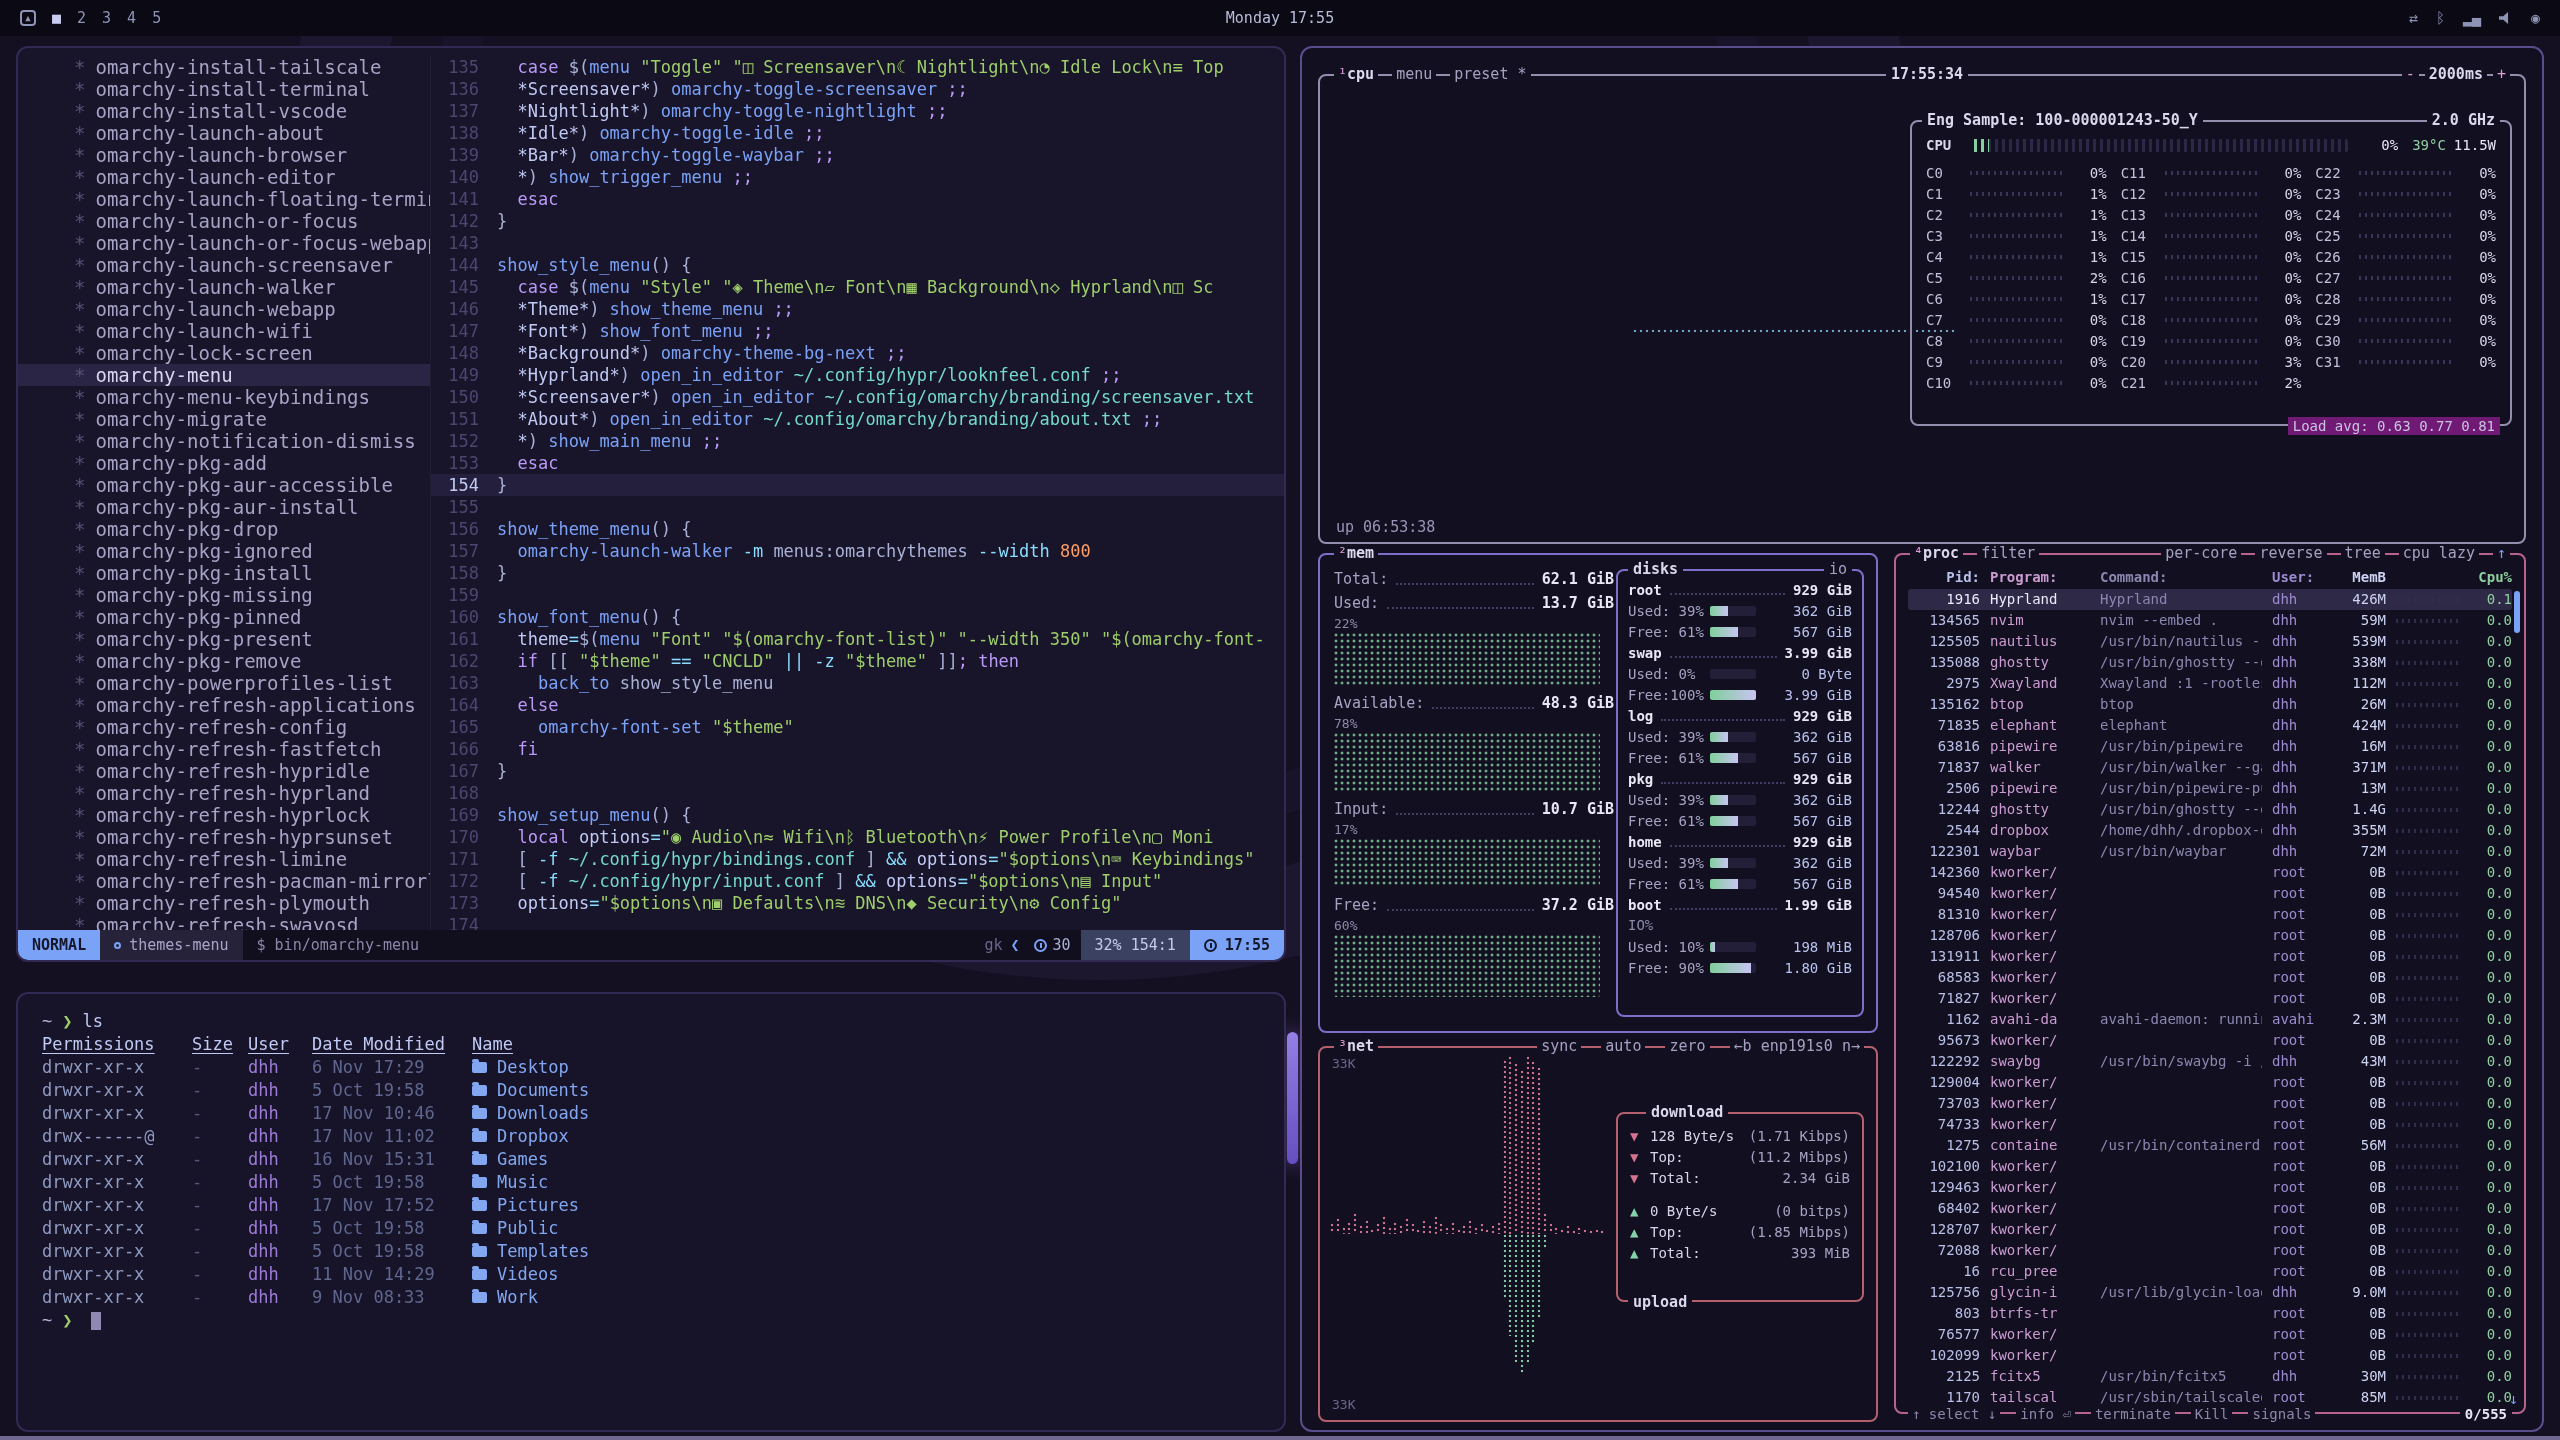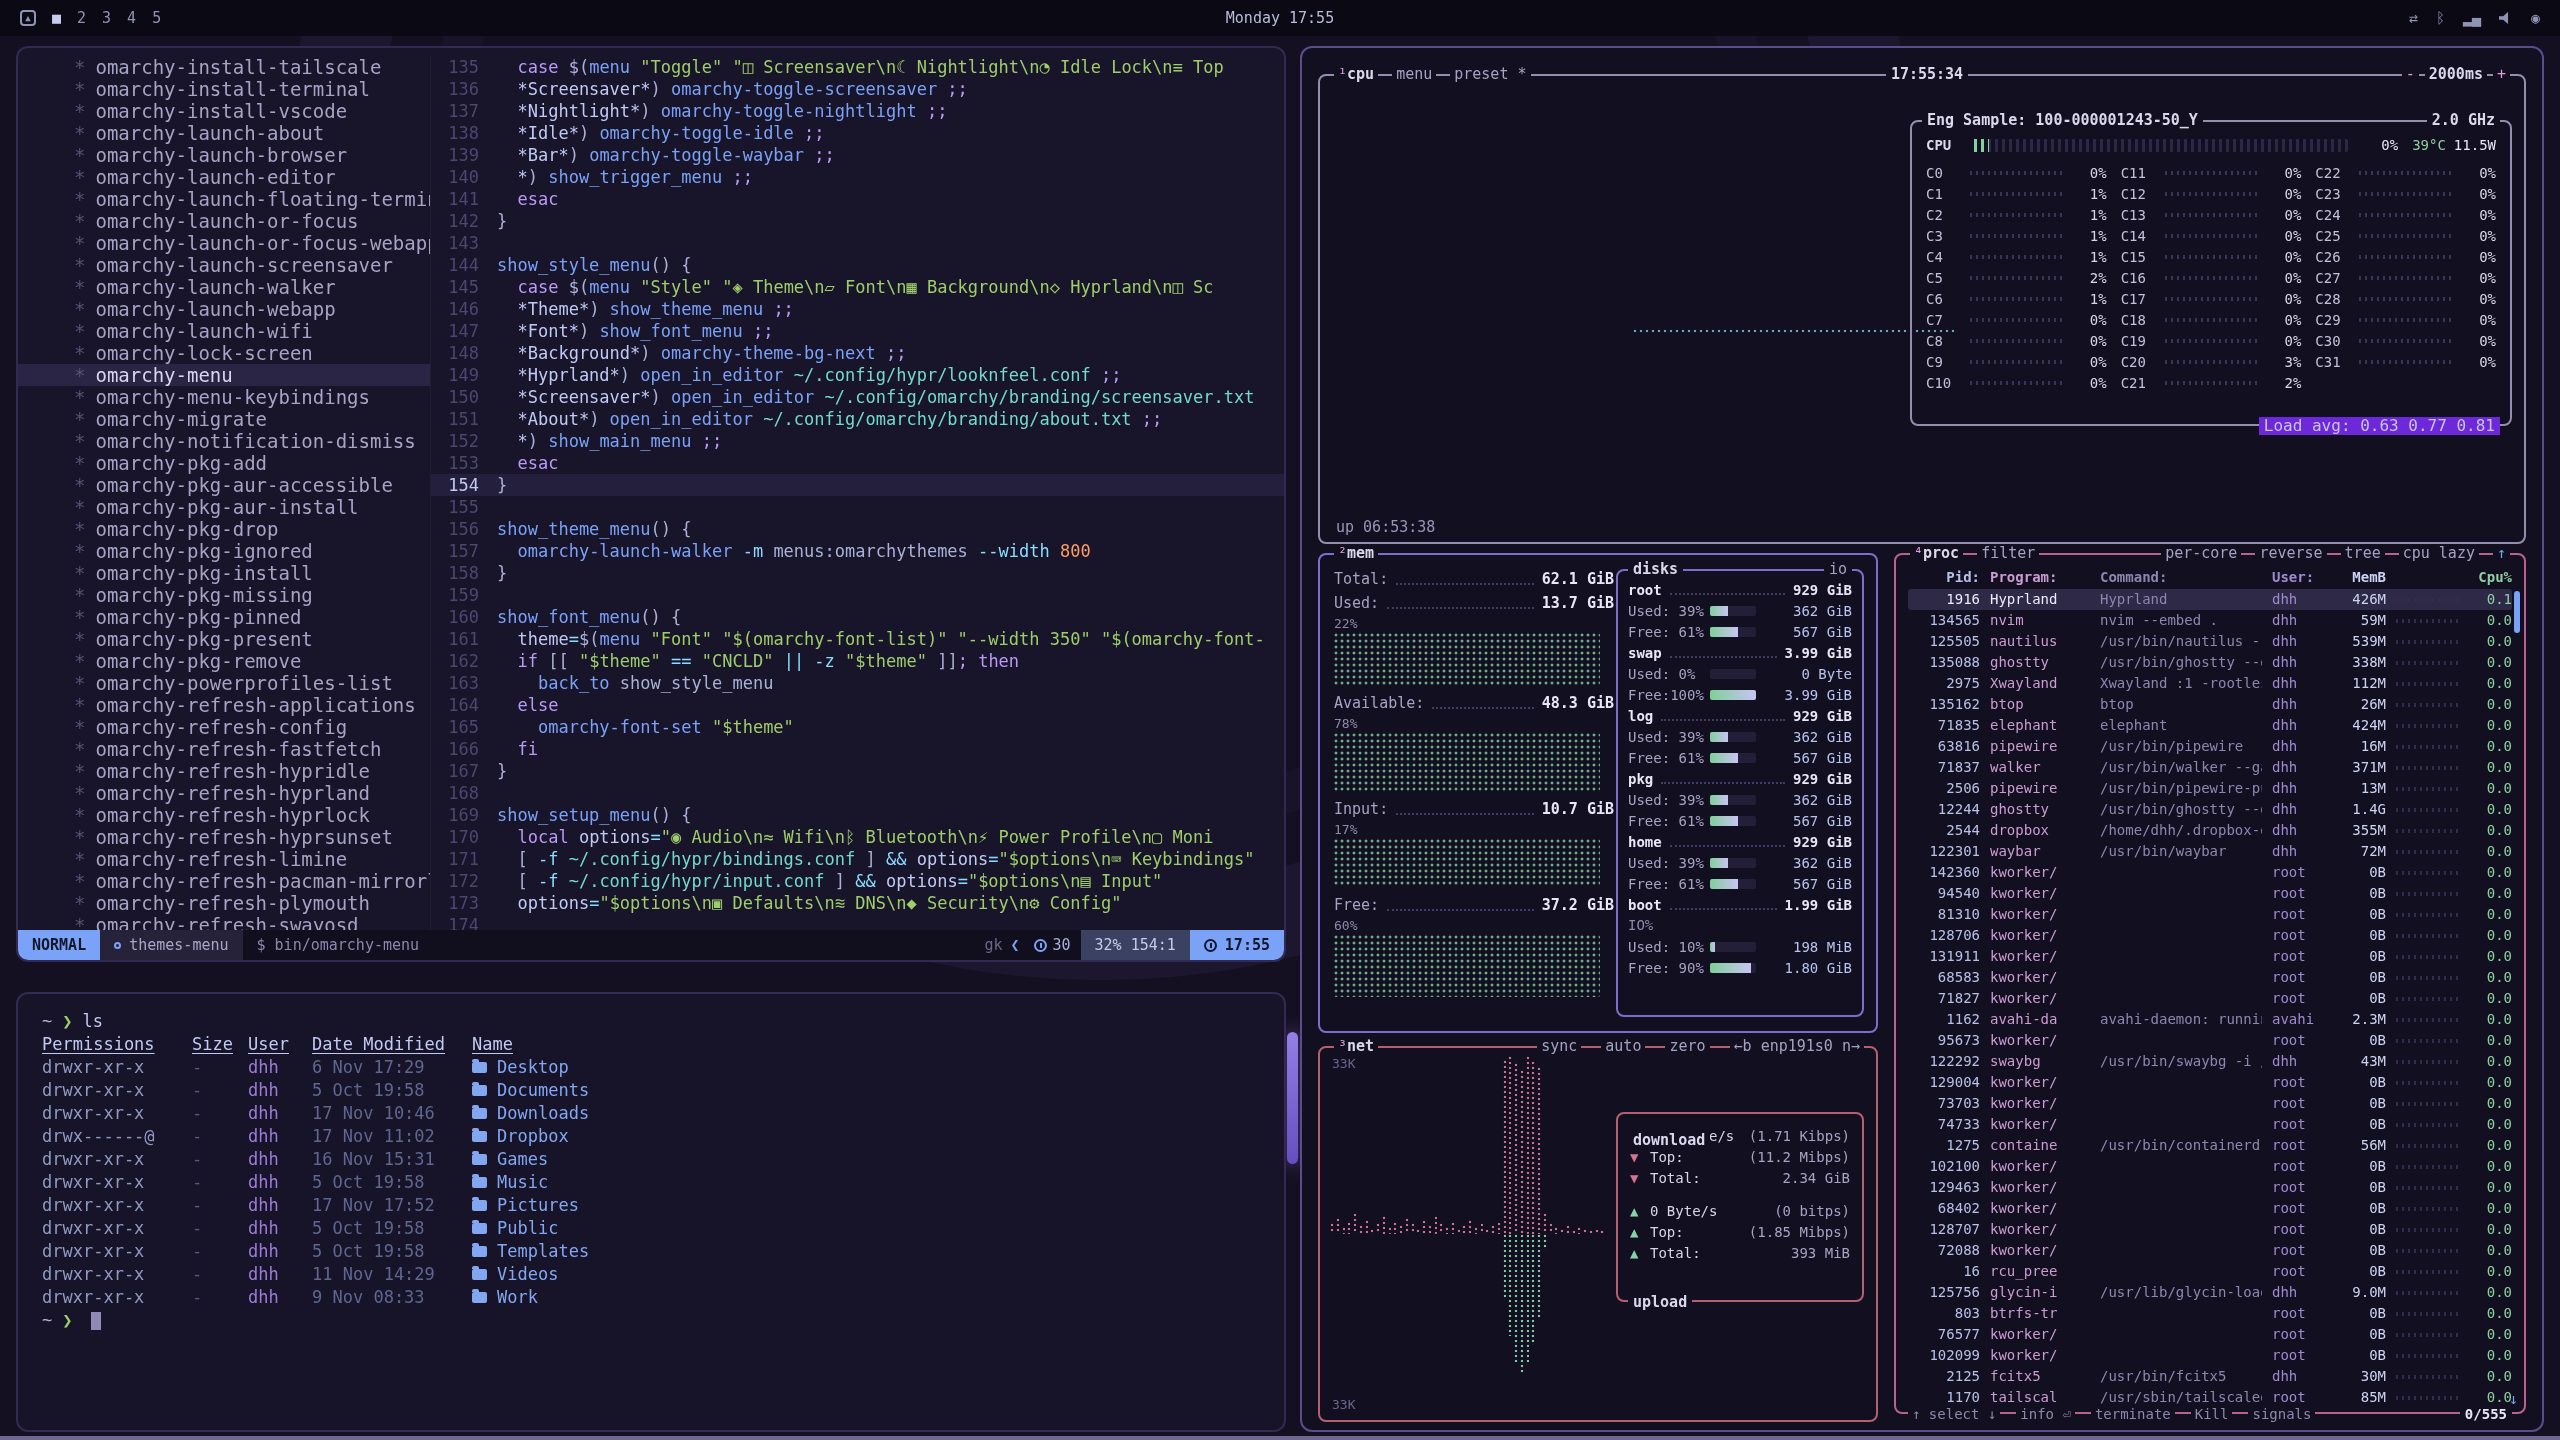--- a/index.html
+++ b/index.html
@@ -121,22 +121,22 @@
     background:repeating-linear-gradient(90deg,#86cf9e 0 3px,transparent 3px 7px); }
   .cpu-pct { width:40px; text-align:right; color:#e9e7f5; }
   .cpu-temp { margin-left:14px; color:#8fd0a0; } .cpu-power { margin-left:8px; color:#e9e7f5; }
   .core-grid { display:grid; grid-auto-flow:column; grid-template-rows:repeat(11,21px);
     grid-template-columns:repeat(3,1fr); column-gap:14px; margin-top:4px; font-size:14px; }
   .core-row { display:flex; align-items:center; height:21px; }
   .core-name { width:36px; color:#c3c0da; }
   .core-graph { flex:1; height:4px; margin:0 8px; align-self:center;
     background:repeating-linear-gradient(90deg,#3a3458 0 2px,transparent 2px 6px); }
   .core-pct { width:34px; text-align:right; color:#d8d5ea; }
-  .loadavg { position:absolute; bottom:-11px; right:10px; background:#6d28d9; padding:0 5px;
-    color:#c9c5e0; line-height:18px; font-size:16px; }
+  .loadavg { position:absolute; bottom:-11px; right:10px; background:#701a75; padding:0 5px;
+    color:#c9c5e0; line-height:18px; font-size:14px; }
 
   .mem-box { left:16px; top:505px; width:560px; height:480px; border-color:#7b6fc9; padding:14px; }
   .mem-col { position:absolute; left:14px; top:12px; width:280px; font-size:15px; }
   .mem-line { display:flex; align-items:center; height:24px; }
   .mem-lab { color:#a6a2c4; } .mem-val { color:#e9e7f5; font-weight:bold; }
   .dotfill { flex:1; border-bottom:2px dotted #433d63; margin:0 8px; height:11px; }
   .mem-pct { height:18px; line-height:18px; color:#8c88aa; font-size:13px; }
   .dotgraph { width:95%; margin-bottom:6px; border-radius:2px;
     background:radial-gradient(circle at 2px 2px, rgba(134,211,162,.8) 1.3px, transparent 1.7px);
     background-size:6px 6px; }
@@ -949,21 +949,21 @@
           <span class="nbar up" style="height: 0%;"></span>
           <span class="nbar up" style="height: 0%;"></span>
           <span class="nbar up" style="height: 0%;"></span>
           <span class="nbar up" style="height: 0%;"></span>
           <span class="nbar up" style="height: 0%;"></span>
           <span class="nbar up" style="height: 0%;"></span>
           <span class="nbar up" style="height: 0%;"></span>
         </div>
     </div>
     <div class="netstats-box">
-      <span class="boxlabel" style="left:10px;margin-top:28px;"><span class="bl-name">download</span></span>
+      <span class="boxlabel" style="left:28px;"><span class="bl-name">download</span></span>
       <span class="boxlabel bottom" style="left:10px;"><span class="bl-name">upload</span></span>
       <div>
           <div class="ns-row">
             <span class="ns-arrow-d">▼</span>
             <span class="ns-l">128 Byte/s</span>
             <span class="ns-r">(1.71 Kibps)</span>
           </div>
           <div class="ns-row">
             <span class="ns-arrow-d">▼</span>
             <span class="ns-l">Top:</span>

